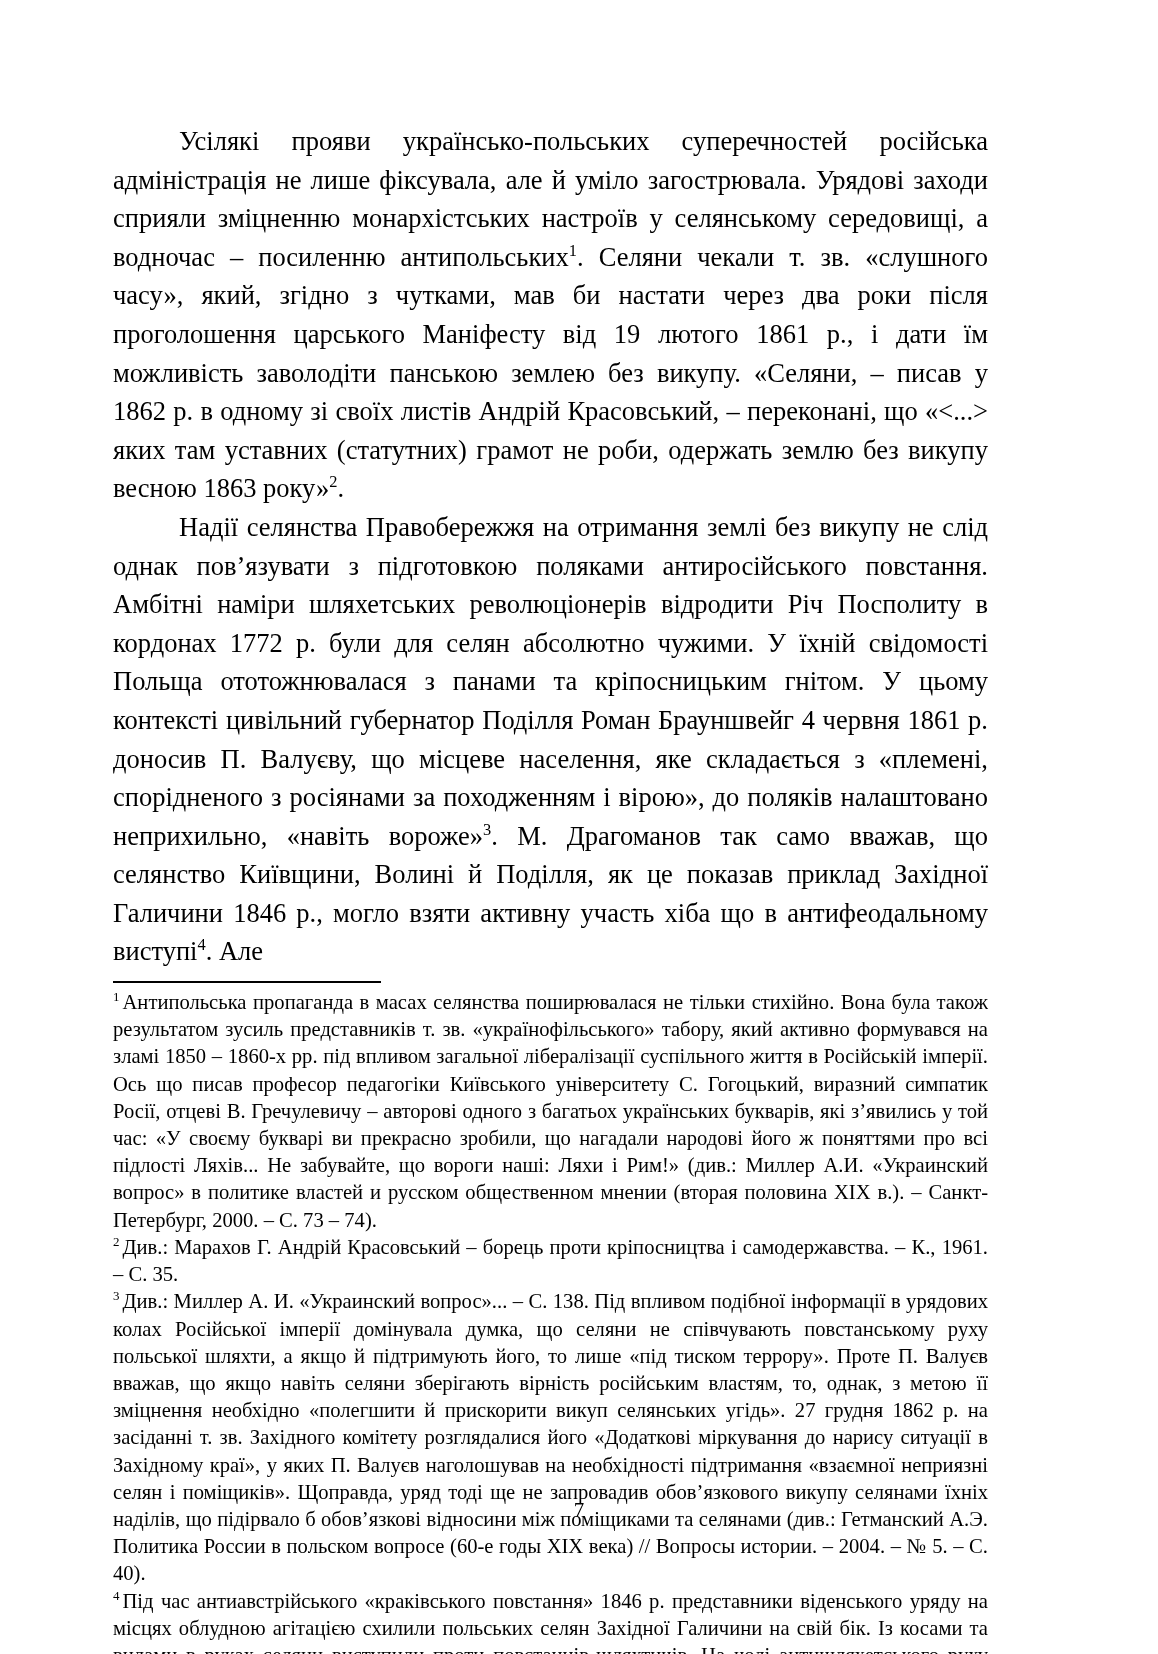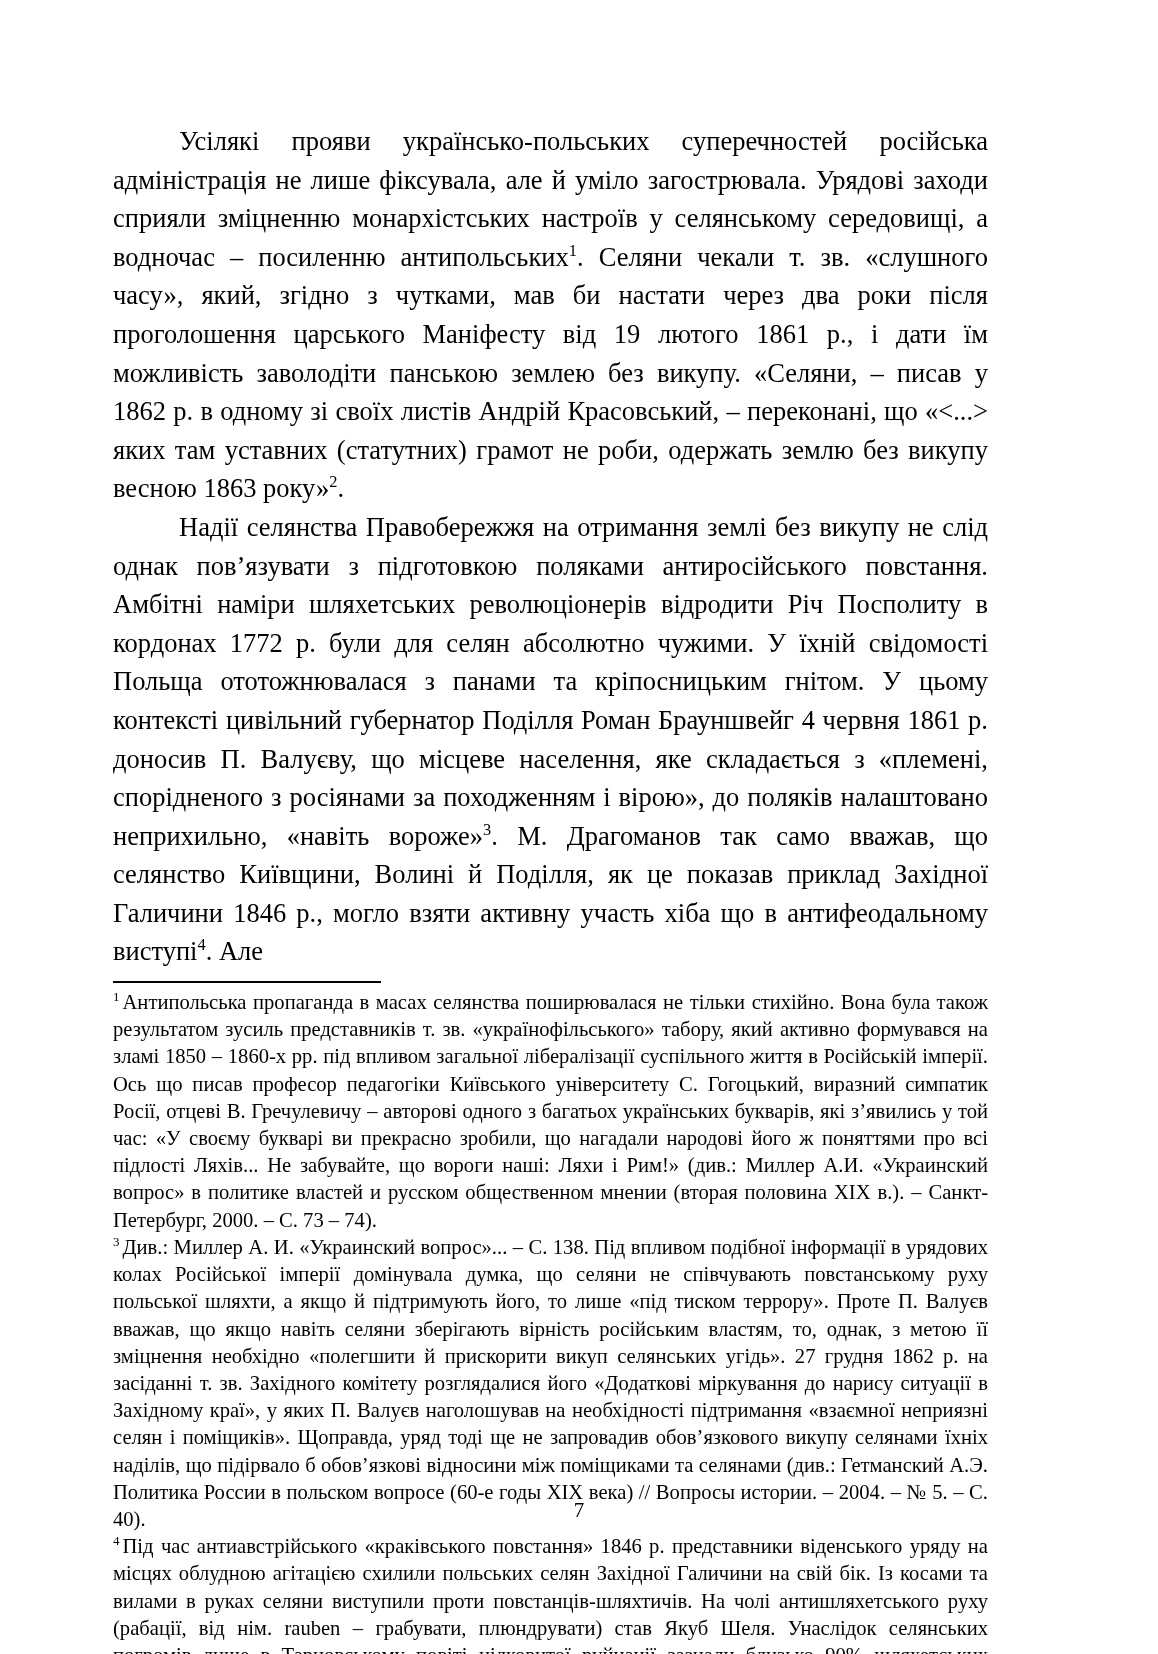--- a/index.html
+++ b/index.html
@@ -94,20 +94,21 @@
 
     <div class="body-text">
       <p>Усілякі прояви українсько-польських суперечностей російська адміністрація не лише фіксувала, але й уміло загострювала. Урядові заходи сприяли зміцненню монархістських настроїв у селянському середовищі, а водночас – посиленню антипольських<sup>1</sup>. Селяни чекали т. зв. «слушного часу», який, згідно з чутками, мав би настати через два роки після проголошення царського Маніфесту від 19 лютого 1861 р., і дати їм можливість заволодіти панською землею без викупу. «Селяни, – писав у 1862 р. в одному зі своїх листів Андрій Красовський, – переконані, що «&lt;...&gt; яких там уставних (статутних) грамот не роби, одержать землю без викупу весною 1863 року»<sup>2</sup>.</p>
       <p>Надії селянства Правобережжя на отримання землі без викупу не слід однак пов’язувати з підготовкою поляками антиросійського повстання. Амбітні наміри шляхетських революціонерів відродити Річ Посполиту в кордонах 1772 р. були для селян абсолютно чужими. У їхній свідомості Польща ототожнювалася з панами та кріпосницьким гнітом. У цьому контексті цивільний губернатор Поділля Роман Брауншвейг 4 червня 1861 р. доносив П. Валуєву, що місцеве населення, яке складається з «племені, спорідненого з росіянами за походженням і вірою», до поляків налаштовано неприхильно, «навіть вороже»<sup>3</sup>. М. Драгоманов так само вважав, що селянство Київщини, Волині й Поділля, як це показав приклад Західної Галичини 1846 р., могло взяти активну участь хіба що в антифеодальному виступі<sup>4</sup>. Але</p>
     </div>
 
     <hr class="fn-rule">
 
     <div class="footnotes">
       <p><sup class="fn-marker">1</sup>Антипольська пропаганда в масах селянства поширювалася не тільки стихійно. Вона була також результатом зусиль представників т. зв. «українофільського» табору, який активно формувався на зламі 1850 – 1860-х рр. під впливом загальної лібералізації суспільного життя в Російській імперії. Ось що писав професор педагогіки Київського університету С. Гогоцький, виразний симпатик Росії, отцеві В. Гречулевичу – авторові одного з багатьох українських букварів, які з’явились у той час: «У своєму букварі ви прекрасно зробили, що нагадали народові його ж поняттями про всі підлості Ляхів... Не забувайте, що вороги наші: Ляхи і Рим!» (див.: Миллер А.И. «Украинский вопрос» в политике властей и русском общественном мнении (вторая половина XIX в.). – Санкт-Петербург, 2000. – С. 73 – 74).</p>
+      <p><sup class="fn-marker">2</sup>Див.: Марахов Г. Андрій Красовський – борець проти кріпосництва і самодержавства. – К., 1961. – С. 35.</p>
       <p><sup class="fn-marker">3</sup>Див.: Миллер А. И. «Украинский вопрос»... – С. 138. Під впливом подібної інформації в урядових колах Російської імперії домінувала думка, що селяни не співчувають повстанському руху польської шляхти, а якщо й підтримують його, то лише «під тиском террору». Проте П. Валуєв вважав, що якщо навіть селяни зберігають вірність російським властям, то, однак, з метою її зміцнення необхідно «полегшити й прискорити викуп селянських угідь». 27 грудня 1862 р. на засіданні т. зв. Західного комітету розглядалися його «Додаткові міркування до нарису ситуації в Західному краї», у яких П. Валуєв наголошував на необхідності підтримання «взаємної неприязні селян і поміщиків». Щоправда, уряд тоді ще не запровадив обов’язкового викупу селянами їхніх наділів, що підірвало б обов’язкові відносини між поміщиками та селянами (див.: Гетманский А.Э. Политика России в польском вопросе (60-е годы XIX века) // Вопросы истории. – 2004. – № 5. – С. 40).</p>
       <p><sup class="fn-marker">4</sup>Під час антиавстрійського «краківського повстання» 1846 р. представники віденського уряду на місцях облудною агітацією схилили польських селян Західної Галичини на свій бік. Із косами та вилами в руках селяни виступили проти повстанців-шляхтичів. На чолі антишляхетського руху (рабації, від нім. rauben – грабувати, плюндрувати) став Якуб Шеля. Унаслідок селянських погромів лише в Тарновському повіті цілковитої руйнації зазнали близько 90% шляхетських дворів. За різними джерелами, було зруйновано та спалено від 450 до 500 маєтків, по звірячому вбито близько 1 000 власників помість й орендарів, арештовано 3 000 осіб. Характерно, що самі польські селяни аж до Другої світової війни полюбляли співати: «Pamiętasz ty, panie, rok czterdziesty szósty?» (Чи пам’ятаєш, пане, сорок шостий рік?) (див.: Skowronek J., Snoch B. Szkolny słownik historii Polski. –</p>
     </div>
 
   </div>
 
   <div class="page-number">7</div>
 
 </div>
 

